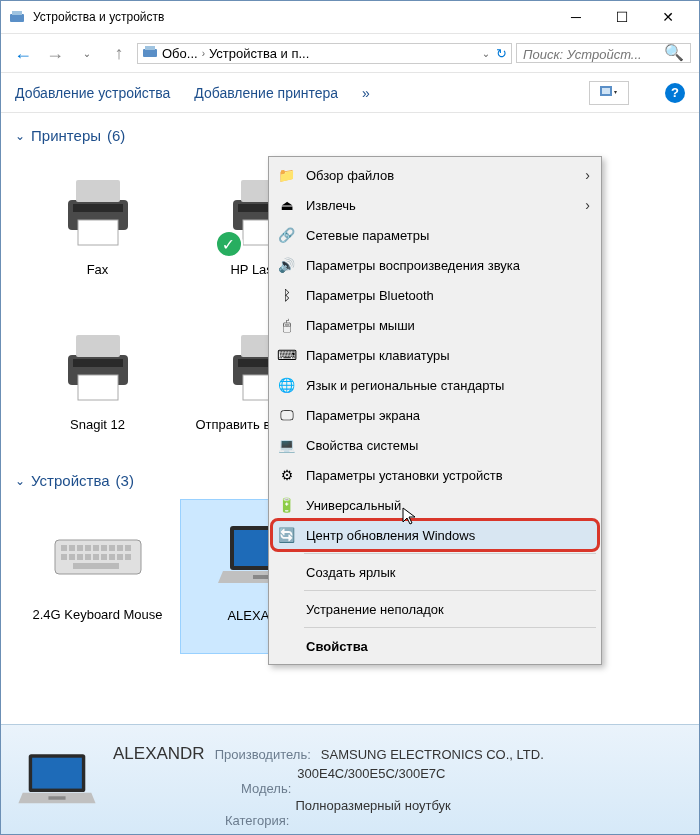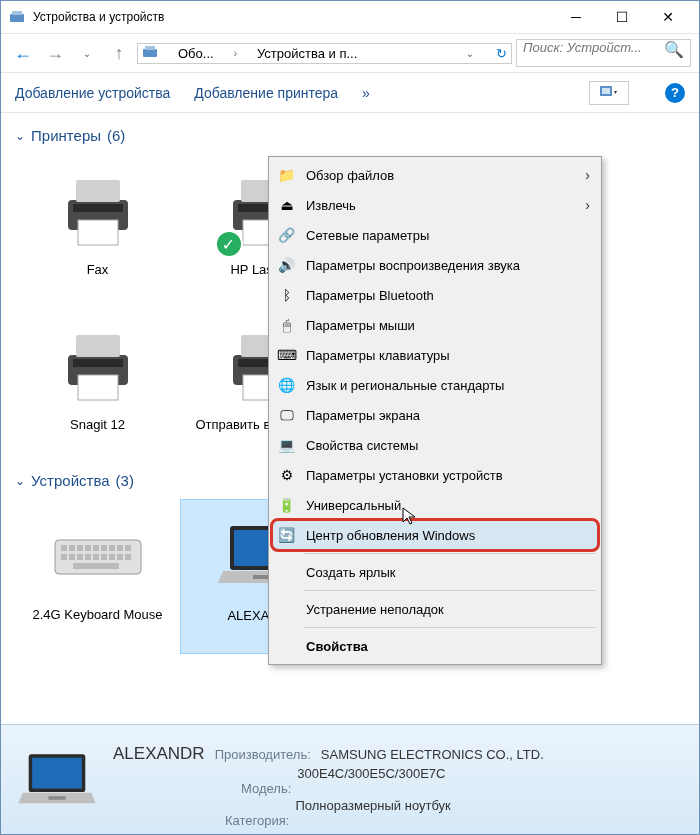--- a/index.html
+++ b/index.html
@@ -5,24 +5,24 @@
 * { box-sizing: border-box; margin: 0; padding: 0; font-family: 'Segoe UI', Tahoma, sans-serif; }
 body { width: 700px; height: 835px; background: #fff; overflow: hidden; position: relative; border: 1px solid #6b8fb5; }
 .titlebar { height: 32px; display: flex; align-items: center; padding: 0 8px; background: #fff; }
 .titlebar .icon { width: 16px; height: 16px; margin-right: 8px; }
 .titlebar .title { font-size: 12px; flex: 1; }
 .winbtns { display: flex; }
 .winbtn { width: 46px; height: 32px; display: flex; align-items: center; justify-content: center; font-size: 14px; }
 .addrrow { height: 40px; display: flex; align-items: center; padding: 4px 8px; gap: 4px; border-top: 1px solid #e5e5e5; border-bottom: 1px solid #e5e5e5; }
 .navbtn { width: 28px; height: 28px; display: flex; align-items: center; justify-content: center; color: #888; font-size: 18px; }
 .navbtn.active { color: #0078d7; }
-.addrbar { flex: 1; height: 21px; border: 1px solid #ccc; display: flex; align-items: center; padding: 0 4px; gap: 16px; font-size: 13px; overflow: hidden; }
+.addrbar { flex: 1; height: 21px; border: 1px solid #ccc; display: flex; align-items: center; padding: 0 4px; gap: 0; font-size: 13px; overflow: hidden; }
 .addrbar .seg { padding: 2px 4px; white-space: nowrap; }
 .addrbar .chev { color: #666; font-size: 10px; }
-.searchbox { width: 175px; height: 28px; border: 1px solid #ccc; display: flex; align-items: flex-start; padding: 0 6px; gap: 4px; }
+.searchbox { width: 175px; height: 20px; border: 1px solid #ccc; display: flex; align-items: flex-end; padding: 0 6px; gap: 4px; }
 .searchbox input { border: none; outline: none; font-size: 13px; color: #888; width: 100%; font-style: italic; }
 .cmdbar { height: 40px; display: flex; align-items: center; padding: 0 14px; gap: 24px; border-bottom: 1px solid #e5e5e5; }
 .cmdbar .cmd { color: #1e4f8c; font-size: 14px; }
 .cmdbar .more { color: #1e4f8c; font-size: 14px; }
 .cmdbar .sp { flex: 1; }
 .cmdbar .viewbtn { width: 40px; height: 24px; border: 1px solid #ccc; display: flex; align-items: center; justify-content: center; }
 .cmdbar .help { width: 20px; height: 20px; border-radius: 50%; background: #0078d7; color: #fff; display: flex; align-items: center; justify-content: center; font-size: 13px; font-weight: bold; margin-left: 12px; }
 .content { padding: 8px 14px; height: 610px; overflow: hidden; }
 .group-hdr { display: flex; align-items: center; gap: 6px; margin: 6px 0 10px 0; }
 .group-hdr .chev { color: #1e4f8c; font-size: 12px; }

